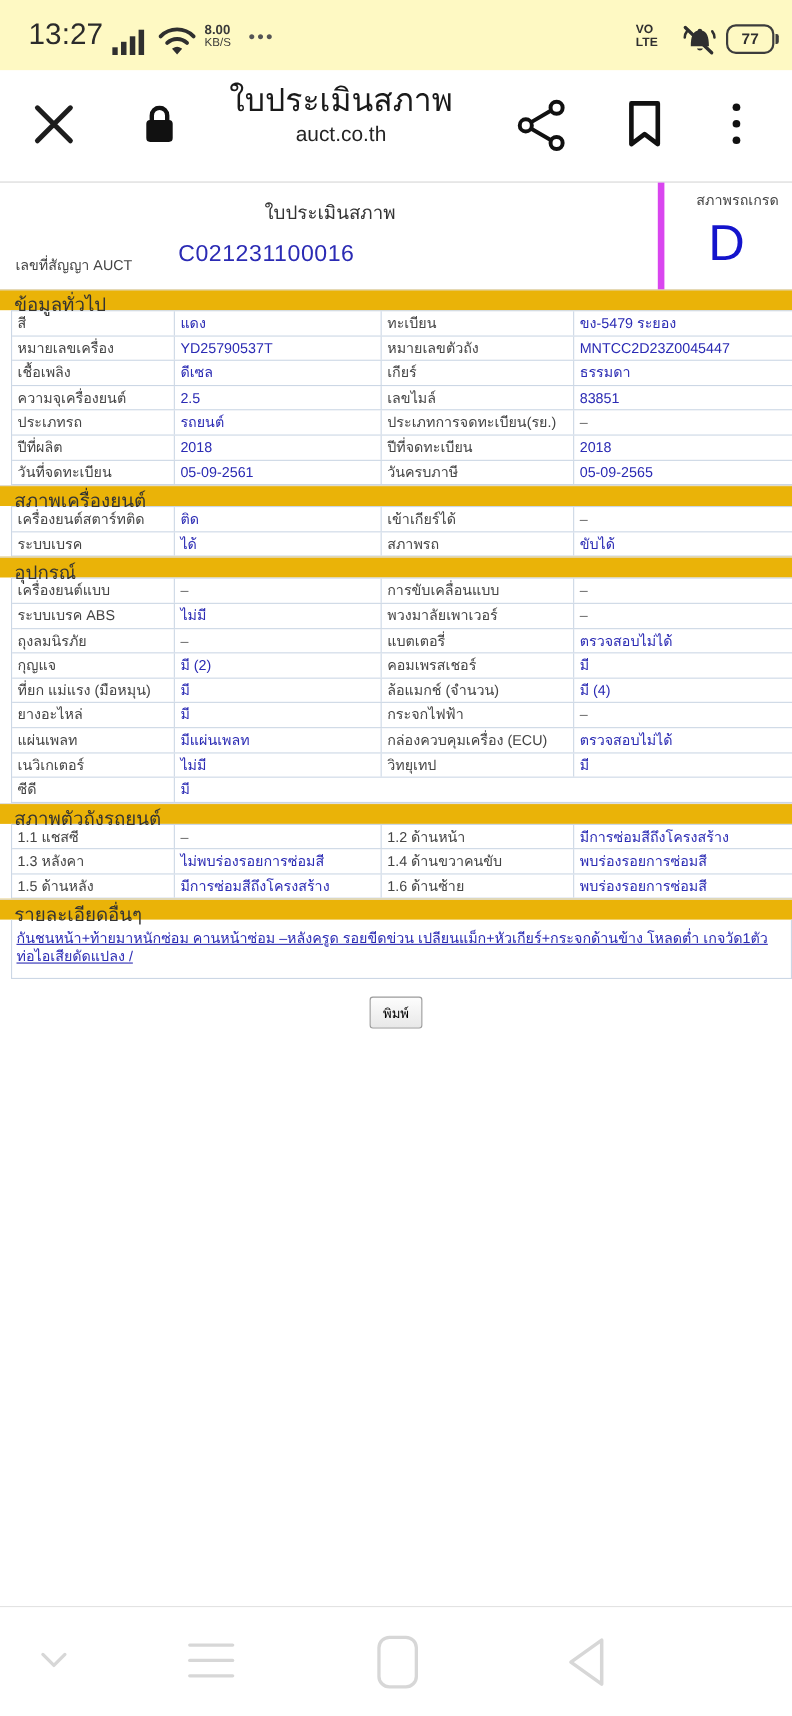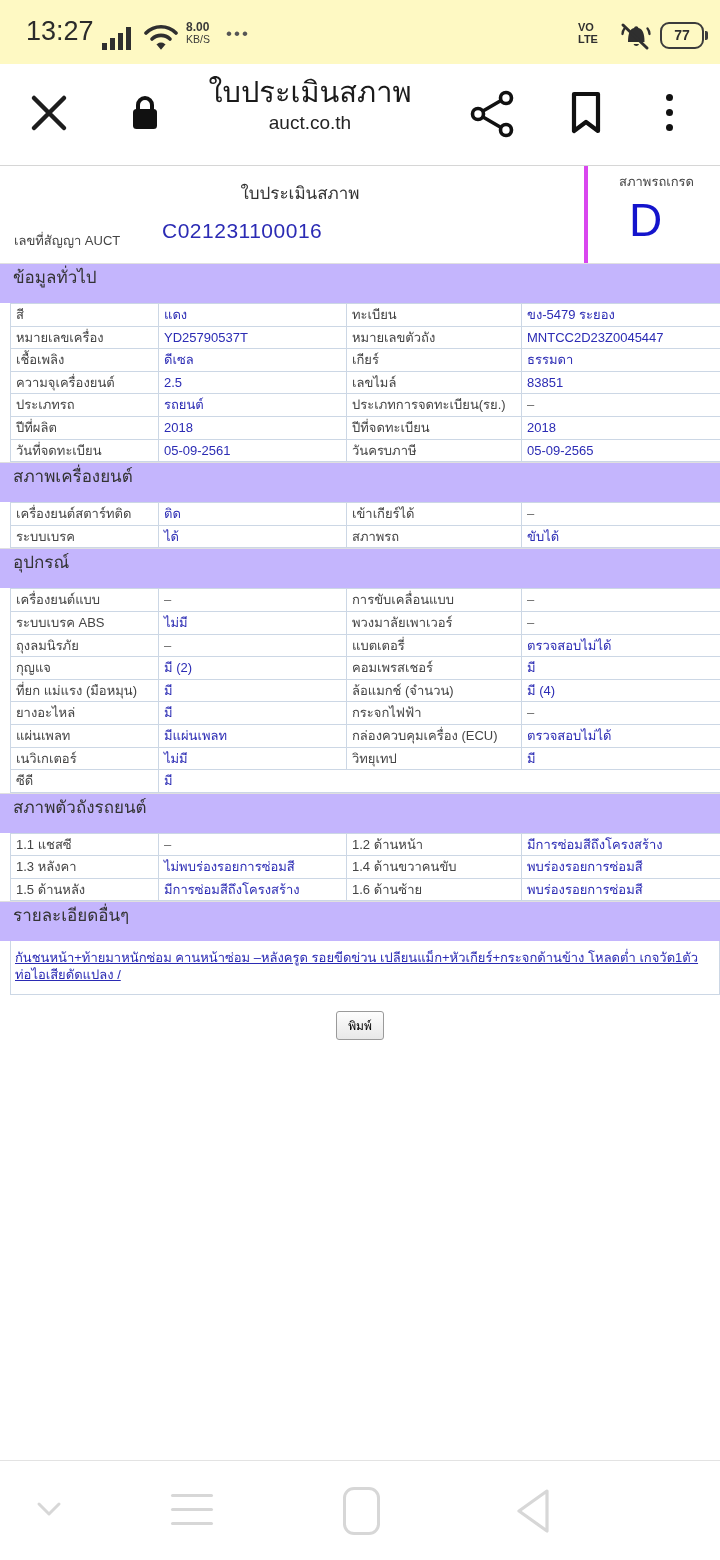--- a/index.html
+++ b/index.html
@@ -37,28 +37,28 @@
   .bb-menu { position:absolute; left:666px; top:30px; width:8px; }
   .bb-menu i { display:block; width:7px; height:7px; border-radius:50%; background:#111; margin:0 0 8px 0; }
 
   .top-hairline { position:absolute; top:165px; left:0; width:720px; height:1px; background:#d6d6d6; }
 
   
   .doc { position:absolute; top:166px; left:0; width:720px; }
   .doc-header { position:relative; height:97px; }
   .page-title { position:absolute; top:13px; left:0; width:600px; text-align:center;
                 font-size:17px; color:#333; }
-  .grade-panel { position:absolute; top:0; right:17px; width:119px; height:97px;
-                 border-left:4px solid #d946ef; }
+  .grade-panel { position:absolute; top:0; right:3px; width:119px; height:97px;
+                 border-left:6px solid #d946ef; }
   .grade-label { text-align:right; padding:5px 9px 0 0; font-size:13px; color:#444; }
   .grade-value { text-align:center; font-size:46px; color:#1414cc; margin-top:1px; font-weight:500; }
   .contract-label { position:absolute; left:14px; top:64px; font-size:13px; color:#444; }
   .contract-value { position:absolute; left:162px; top:53px; font-size:21px; color:#2b2bb4; letter-spacing:0.5px; }
 
-  .section-header { height:40px; line-height:28px; background:#c4b5fd; color:#333;
+  .section-header { height:19px; line-height:28px; background:#eab308; color:#333;
                     font-size:17px; padding-left:13px; border-top:1px solid #e0e0e0; }
   .rows { margin-left:10px; border-left:1px solid #ccd7e5; border-top:1px solid #ccd7e5; }
   .row { display:grid; grid-template-columns:147px 188px 175px 1fr; height:22.6px;
          border-bottom:1px solid #ccd7e5; }
   .cell { font-size:13px; line-height:21.5px; padding-left:5px; overflow:hidden; white-space:nowrap; }
   .cell.bl { border-left:1px solid #ccd7e5; }
   .cell.label { color:#444; }
   .cell.value { color:#2b2bb4; }
   .cell.muted { color:#666; }
   .cell.span3 { grid-column:2 / 5; }

